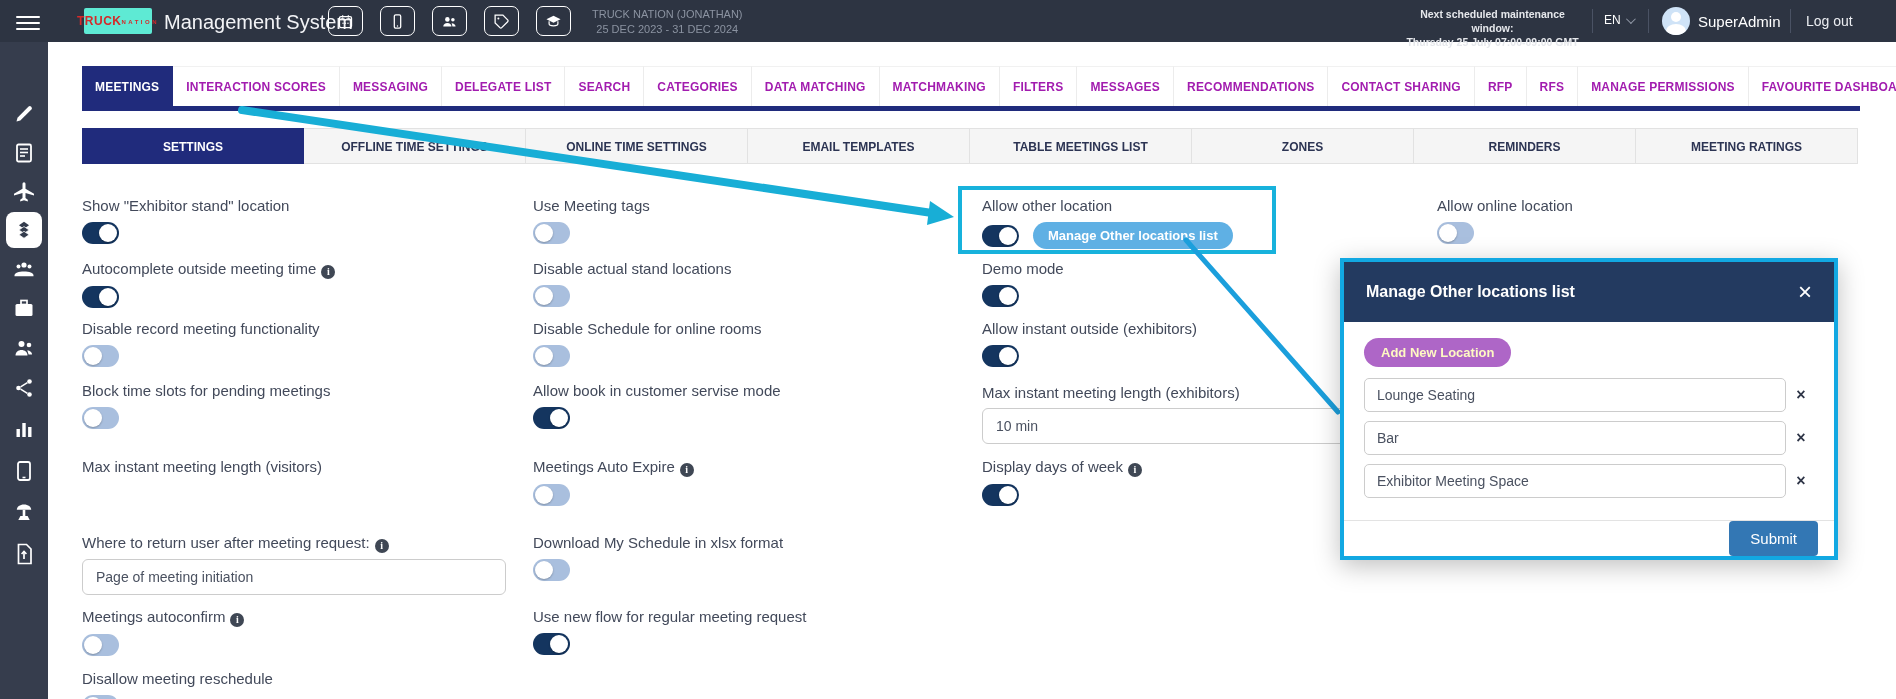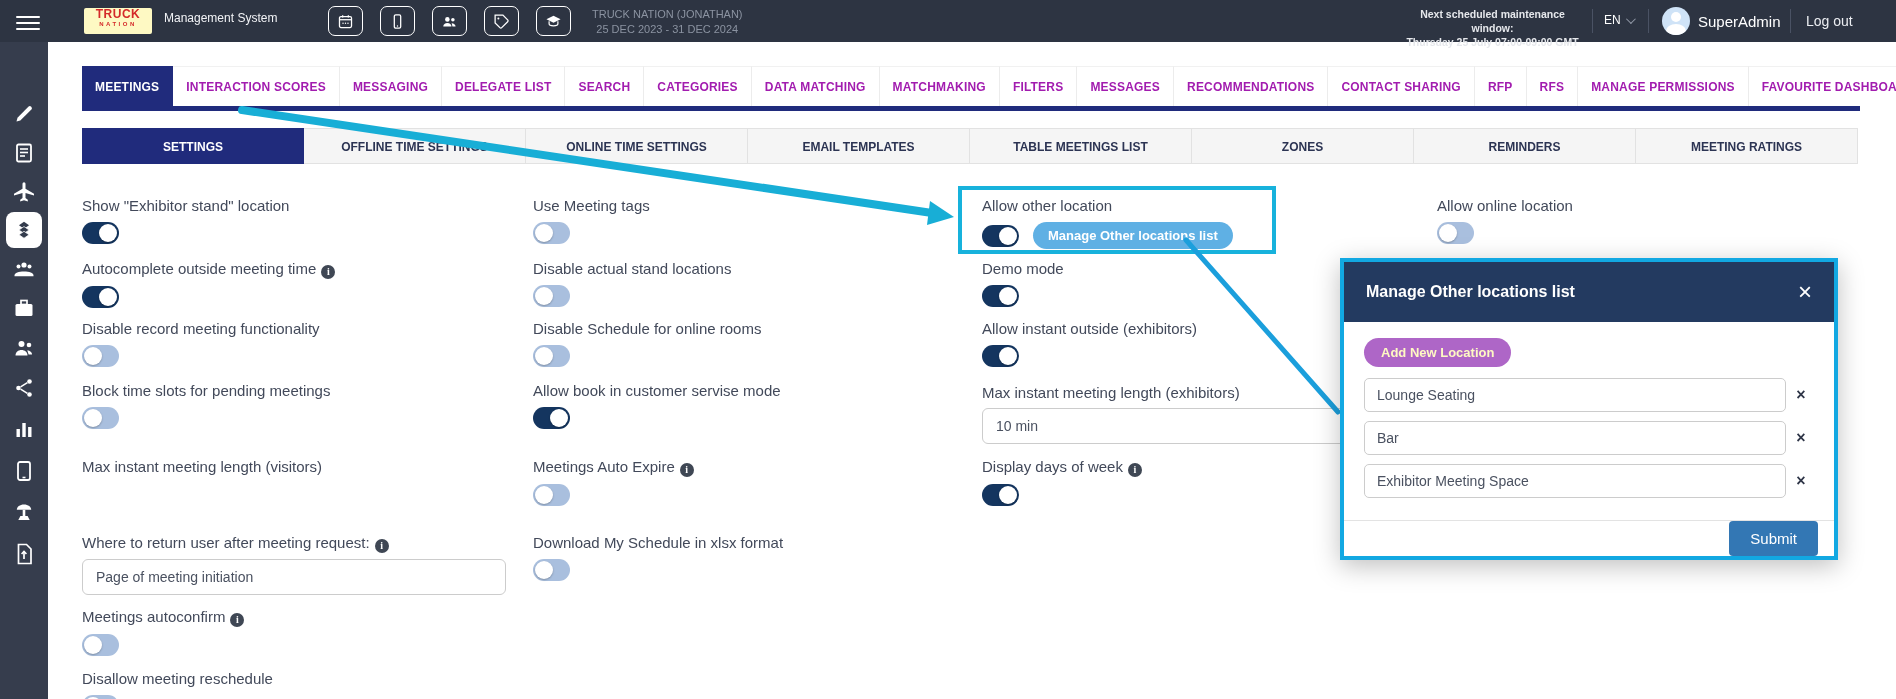--- a/index.html
+++ b/index.html
@@ -5,25 +5,25 @@
   * { margin:0; padding:0; box-sizing:border-box; }
   html,body { width:1896px; height:699px; overflow:hidden; background:#fff;
     font-family:"Liberation Sans", sans-serif; }
   .page { position:relative; width:1896px; height:699px; background:#fff; overflow:hidden; }
 
   
   .topbar { position:absolute; left:0; top:0; width:1896px; height:42px; background:#2d3442; z-index:10;
     display:flex; align-items:center; }
   .hamburger { position:absolute; left:16px; top:12px; width:24px; height:18px; cursor:pointer; }
   .hamburger span { display:block; height:2px; background:#fff; margin:4px 0; border-radius:1px; }
-  .logo { position:absolute; left:84px; top:8px; width:68px; height:26px; background:#fef9c3; border-radius:2px;
-    display:flex; flex-direction:column; align-items:center; line-height:1; }
+  .logo { position:absolute; left:84px; top:8px; width:68px; height:26px; background:#5eead4; border-radius:2px;
+    display:flex; flex-direction:row; align-items:center; justify-content:center; line-height:1; }
   .logo .l1 { color:#d42a2a; font-weight:bold; font-size:12px; letter-spacing:.5px; }
   .logo .l2 { color:#d42a2a; font-weight:bold; font-size:6px; letter-spacing:2.5px; margin-top:1px; }
-  .app-title { position:absolute; left:164px; top:11px; color:#f2f3f6; font-size:12px; }
+  .app-title { position:absolute; left:164px; top:11px; color:#f2f3f6; font-size:20px; }
   .hdr-btn { position:absolute; top:6px; width:35px; height:30px; border:1.6px solid #fff; border-radius:7px;
     display:flex; align-items:center; justify-content:center; cursor:pointer; }
   .hdr-btn svg { width:17px; height:17px; }
   .event-block { position:absolute; left:592px; top:7px; color:#8b93a1; font-size:11px; line-height:1.35; }
   .maint-block { position:absolute; left:1400px; top:7px; width:185px; text-align:center; color:#e6e8ec;
     font-size:10.5px; font-weight:bold; line-height:1.35; }
   .vdiv { position:absolute; top:9px; width:1px; height:24px; background:#4a5264; }
   .lang { position:absolute; left:1604px; top:13px; color:#ffffff; font-size:12px; cursor:pointer; }
   .lang .chev { display:inline-block; width:7px; height:7px; border-right:1.6px solid #9098a6;
     border-bottom:1.6px solid #9098a6; transform:rotate(45deg) translateY(-2px); margin-left:5px; }
@@ -340,20 +340,24 @@
     <div class="toggle on"></div>
   </div>
   <div class="group" style="left:533px;top:458px;">
     <span class="slabel">Meetings Auto Expire</span><span class="info">i</span>
     <div class="toggle"></div>
   </div>
   <div class="group" style="left:533px;top:534px;">
     <span class="slabel">Download My Schedule in xlsx format</span>
     <div class="toggle"></div>
   </div>
+  <div class="group" style="left:533px;top:608px;">
+    <span class="slabel">Use new flow for regular meeting request</span>
+    <div class="toggle on"></div>
+  </div>
 
   <div class="group" style="left:982px;top:197px;">
     <span class="slabel">Allow other location</span>
     <div class="ctl-row">
       <div class="toggle on"></div>
       <button class="manage-btn">Manage Other locations list</button>
     </div>
   </div>
   <div class="group" style="left:982px;top:260px;">
     <span class="slabel">Demo mode</span>

